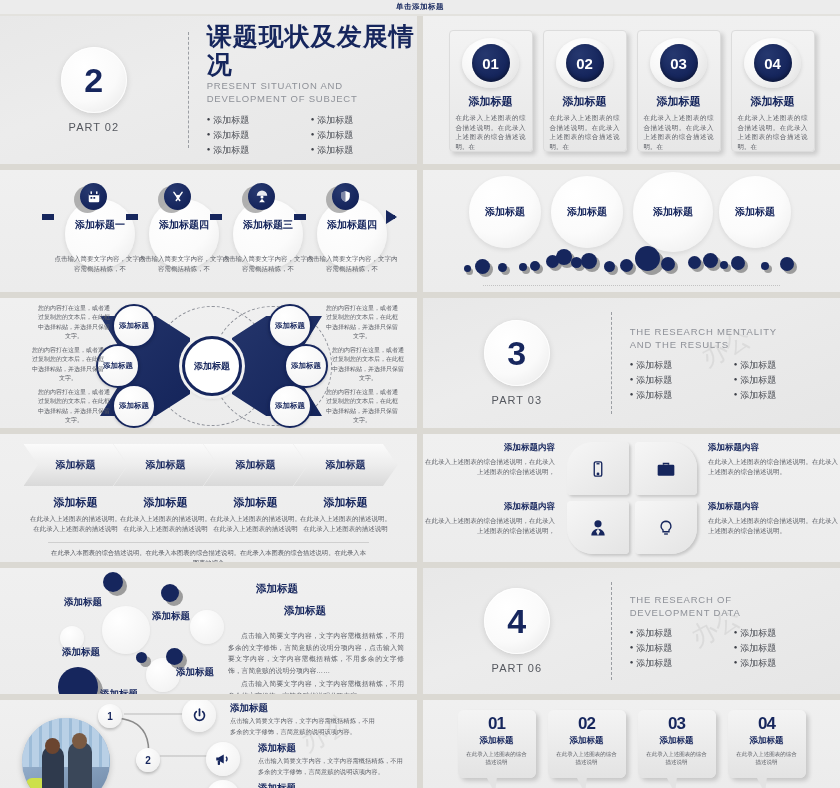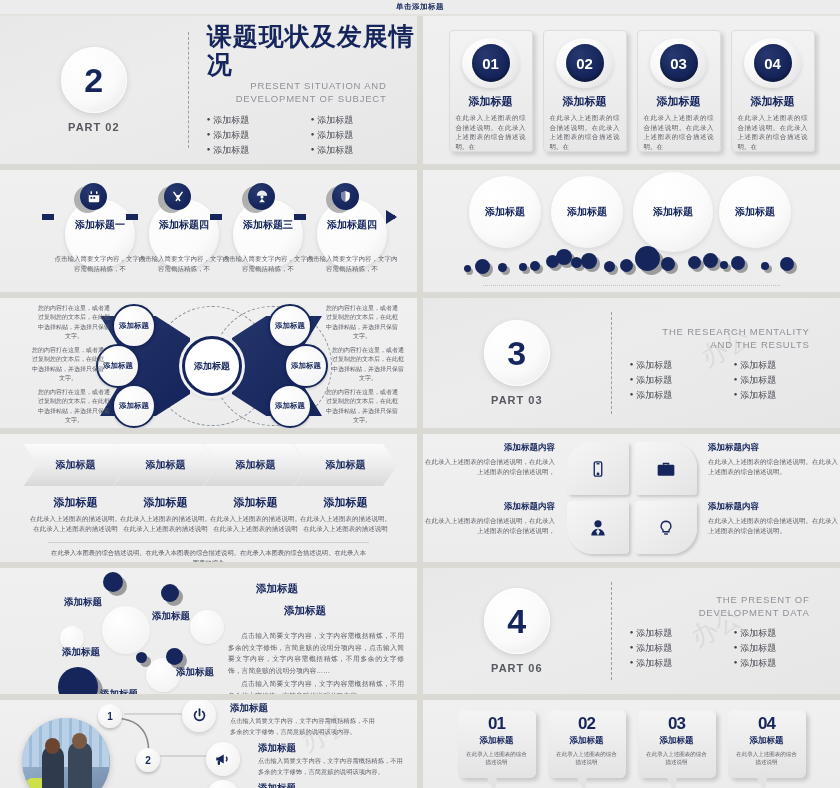--- a/index.html
+++ b/index.html
@@ -20,25 +20,25 @@
   
   .cover{ display:flex; align-items:center; height:100%; }
   .cover .left{ width:45%; display:flex; flex-direction:column; align-items:center; justify-content:center; }
   .cover .numcircle{
     width:66px;height:66px;border-radius:50%;
     background:radial-gradient(circle at 35% 30%, #ffffff 0%, #fafafa 55%, #e6e6e6 100%);
     box-shadow:0 2px 6px rgba(0,0,0,.13), inset 0 0 0 1px rgba(255,255,255,.8);
     display:flex;align-items:center;justify-content:center;
     font-size:34px;font-weight:bold;color:#16265d;
   }
-  .cover .partlabel{ margin-top:8px; font-size:11px; letter-spacing:1px; color:#55585f; font-weight:bold;text-align:center;}
+  .cover .partlabel{ margin-top:8px; font-size:11px; letter-spacing:1px; color:#55585f; font-weight:normal;text-align:center;}
   .cover .divider{ width:1px; height:78%; border-left:1px dashed #9b9ea3; }
   .cover .right{ flex:1; padding-left:18px; }
   .cover h1{ font-size:25px; font-weight:bold; color:#16265d; letter-spacing:1px; line-height:1.1; }
-  .cover .sub{ text-align:right; font-size:9.5px; color:#8e9198; letter-spacing:.8px; line-height:1.35; margin-top:2px; width:180px;}
+  .cover .sub{ text-align:left; font-size:9.5px; color:#8e9198; letter-spacing:.8px; line-height:1.35; margin-top:2px; width:180px;}
   .cover .bullets{ margin-top:8px; display:grid; grid-template-columns:1fr 1fr; gap:2px 8px; width:200px;}
   .cover .bullets span{ font-size:9px; color:#4a4d54; white-space:nowrap;}
   .cover .bullets span::before{ content:"\25CF"; color:#3d4048; font-size:6px; margin-right:3px; vertical-align:2px;}
 
   
   .topbar{ position:absolute; top:0; left:0; width:840px; height:14px;
            display:flex; align-items:center; justify-content:center; background:#ececec; }
   .topbar span{ font-size:7.5px; font-weight:bold; color:#1d2e63; letter-spacing:.5px; }
 
   
@@ -573,21 +573,21 @@
 
   <div class="slide g1" style="left:423px;top:568px;width:417px;height:126px;">
     <div class="cover">
       <div class="left">
         <div class="numcircle">4</div>
         <div class="partlabel">PART 06</div>
       </div>
       <div class="divider"></div>
       <div class="right">
         <div class="sub">
-          <div>THE PRESENT OF</div>
+          <div>THE RESEARCH OF</div>
           <div>DEVELOPMENT DATA</div>
         </div>
         <div class="bullets">
           <span>添加标题</span>
           <span>添加标题</span>
           <span>添加标题</span>
           <span>添加标题</span>
           <span>添加标题</span>
           <span>添加标题</span>
         </div>

